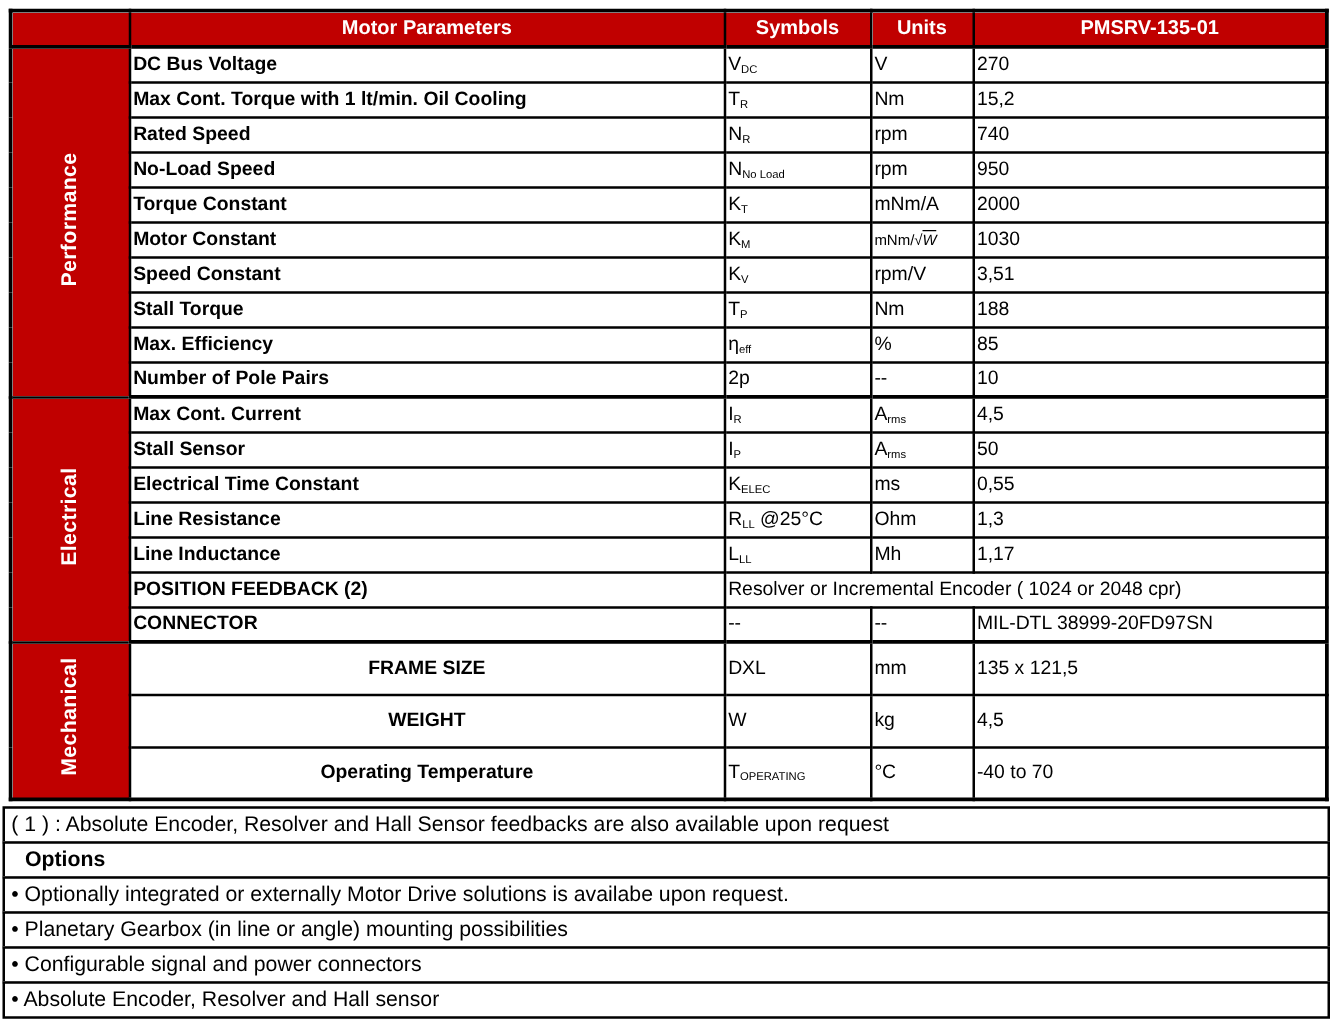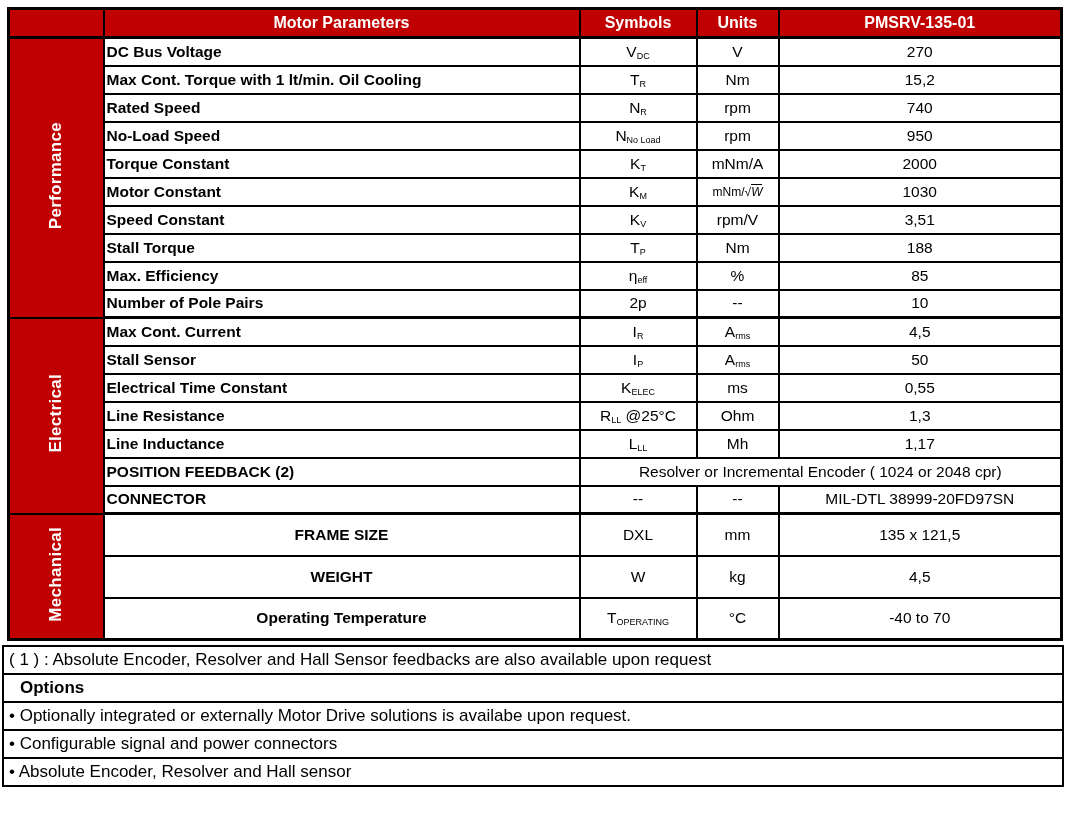--- a/index.html
+++ b/index.html
@@ -31,21 +31,21 @@
     text-align: center; vertical-align: middle; padding: 0;
   }
   .vlabel {
     writing-mode: vertical-rl; transform: rotate(180deg);
     display: inline-block; color: #fff; font-weight: bold;
     font-size: 17px; letter-spacing: .3px;
   }
 
   td.param { font-weight: bold; font-size: 15.5px; text-align: left; padding-left: 5px; }
   td.param.center { text-align: center; padding-left: 2px; }
-  td.sym, td.unit, td.val, td.merged { text-align: center; font-size: 15.5px; font-weight: normal; }
+  td.sym, td.unit, td.val, td.merged { font-size: 15.5px; font-weight: normal; }
   sub { font-size: 9px; vertical-align: -2px; letter-spacing: 0; }
   td.unit-sm { font-size: 12px; }
   .root { font-style: italic; border-top: 1.5px solid #000; }
   .root:empty { border-top: none; }
 
   .footer { position: absolute; left: 2px; top: 645px; width: 1062px; }
   .frow {
     border: 2px solid #000; background: #fff; height: 30px;
     line-height: 26px; font-size: 17px; padding-left: 5px;
     white-space: nowrap; overflow: hidden;
@@ -198,16 +198,17 @@
       <td class="unit"><span>°C</span></td>
       <td class="val">-40 to 70</td>
     </tr>
   </tbody>
     </table>
 
   <div class="footer">
     <div class="frow">( 1 ) : Absolute Encoder, Resolver and Hall Sensor feedbacks are also available upon request</div>
     <div class="frow bold">Options</div>
     <div class="frow">• Optionally integrated or externally Motor Drive solutions is availabe upon request.</div>
+    <div class="frow">• Planetary Gearbox (in line or angle) mounting possibilities</div>
     <div class="frow">• Configurable signal and power connectors</div>
     <div class="frow">• Absolute Encoder, Resolver and Hall sensor</div>
   </div>
 </div>
 
 </body></html>

